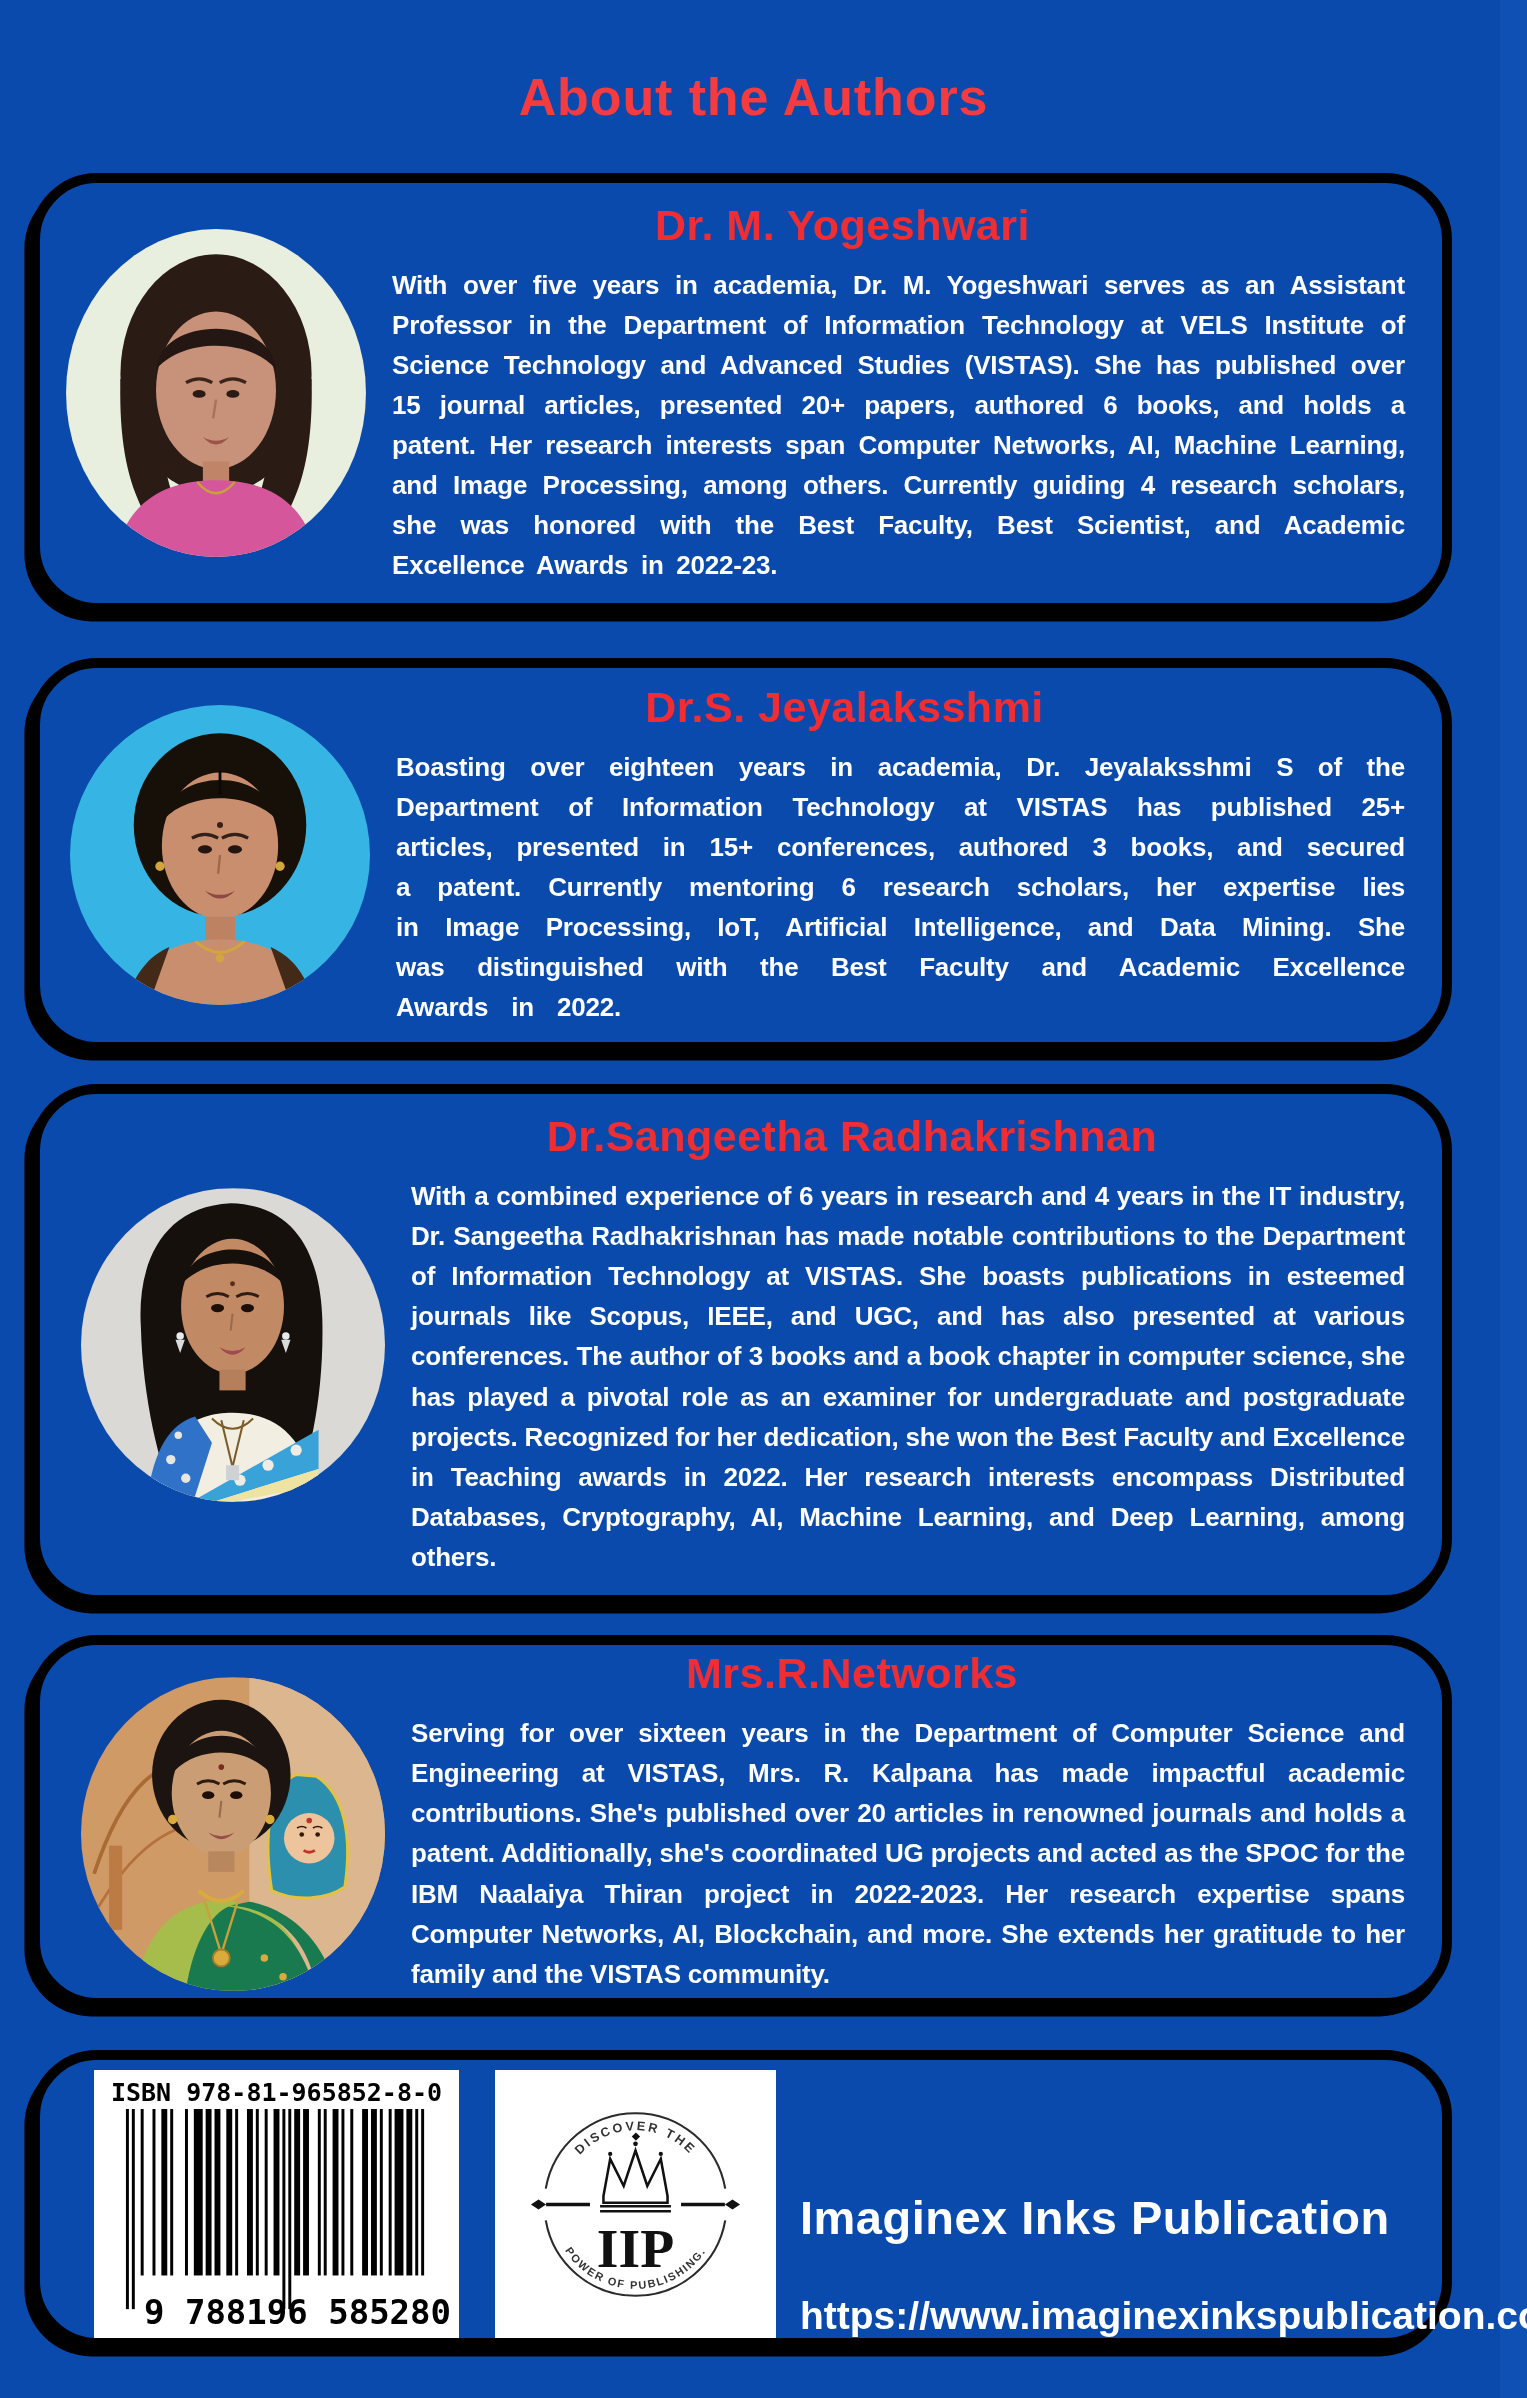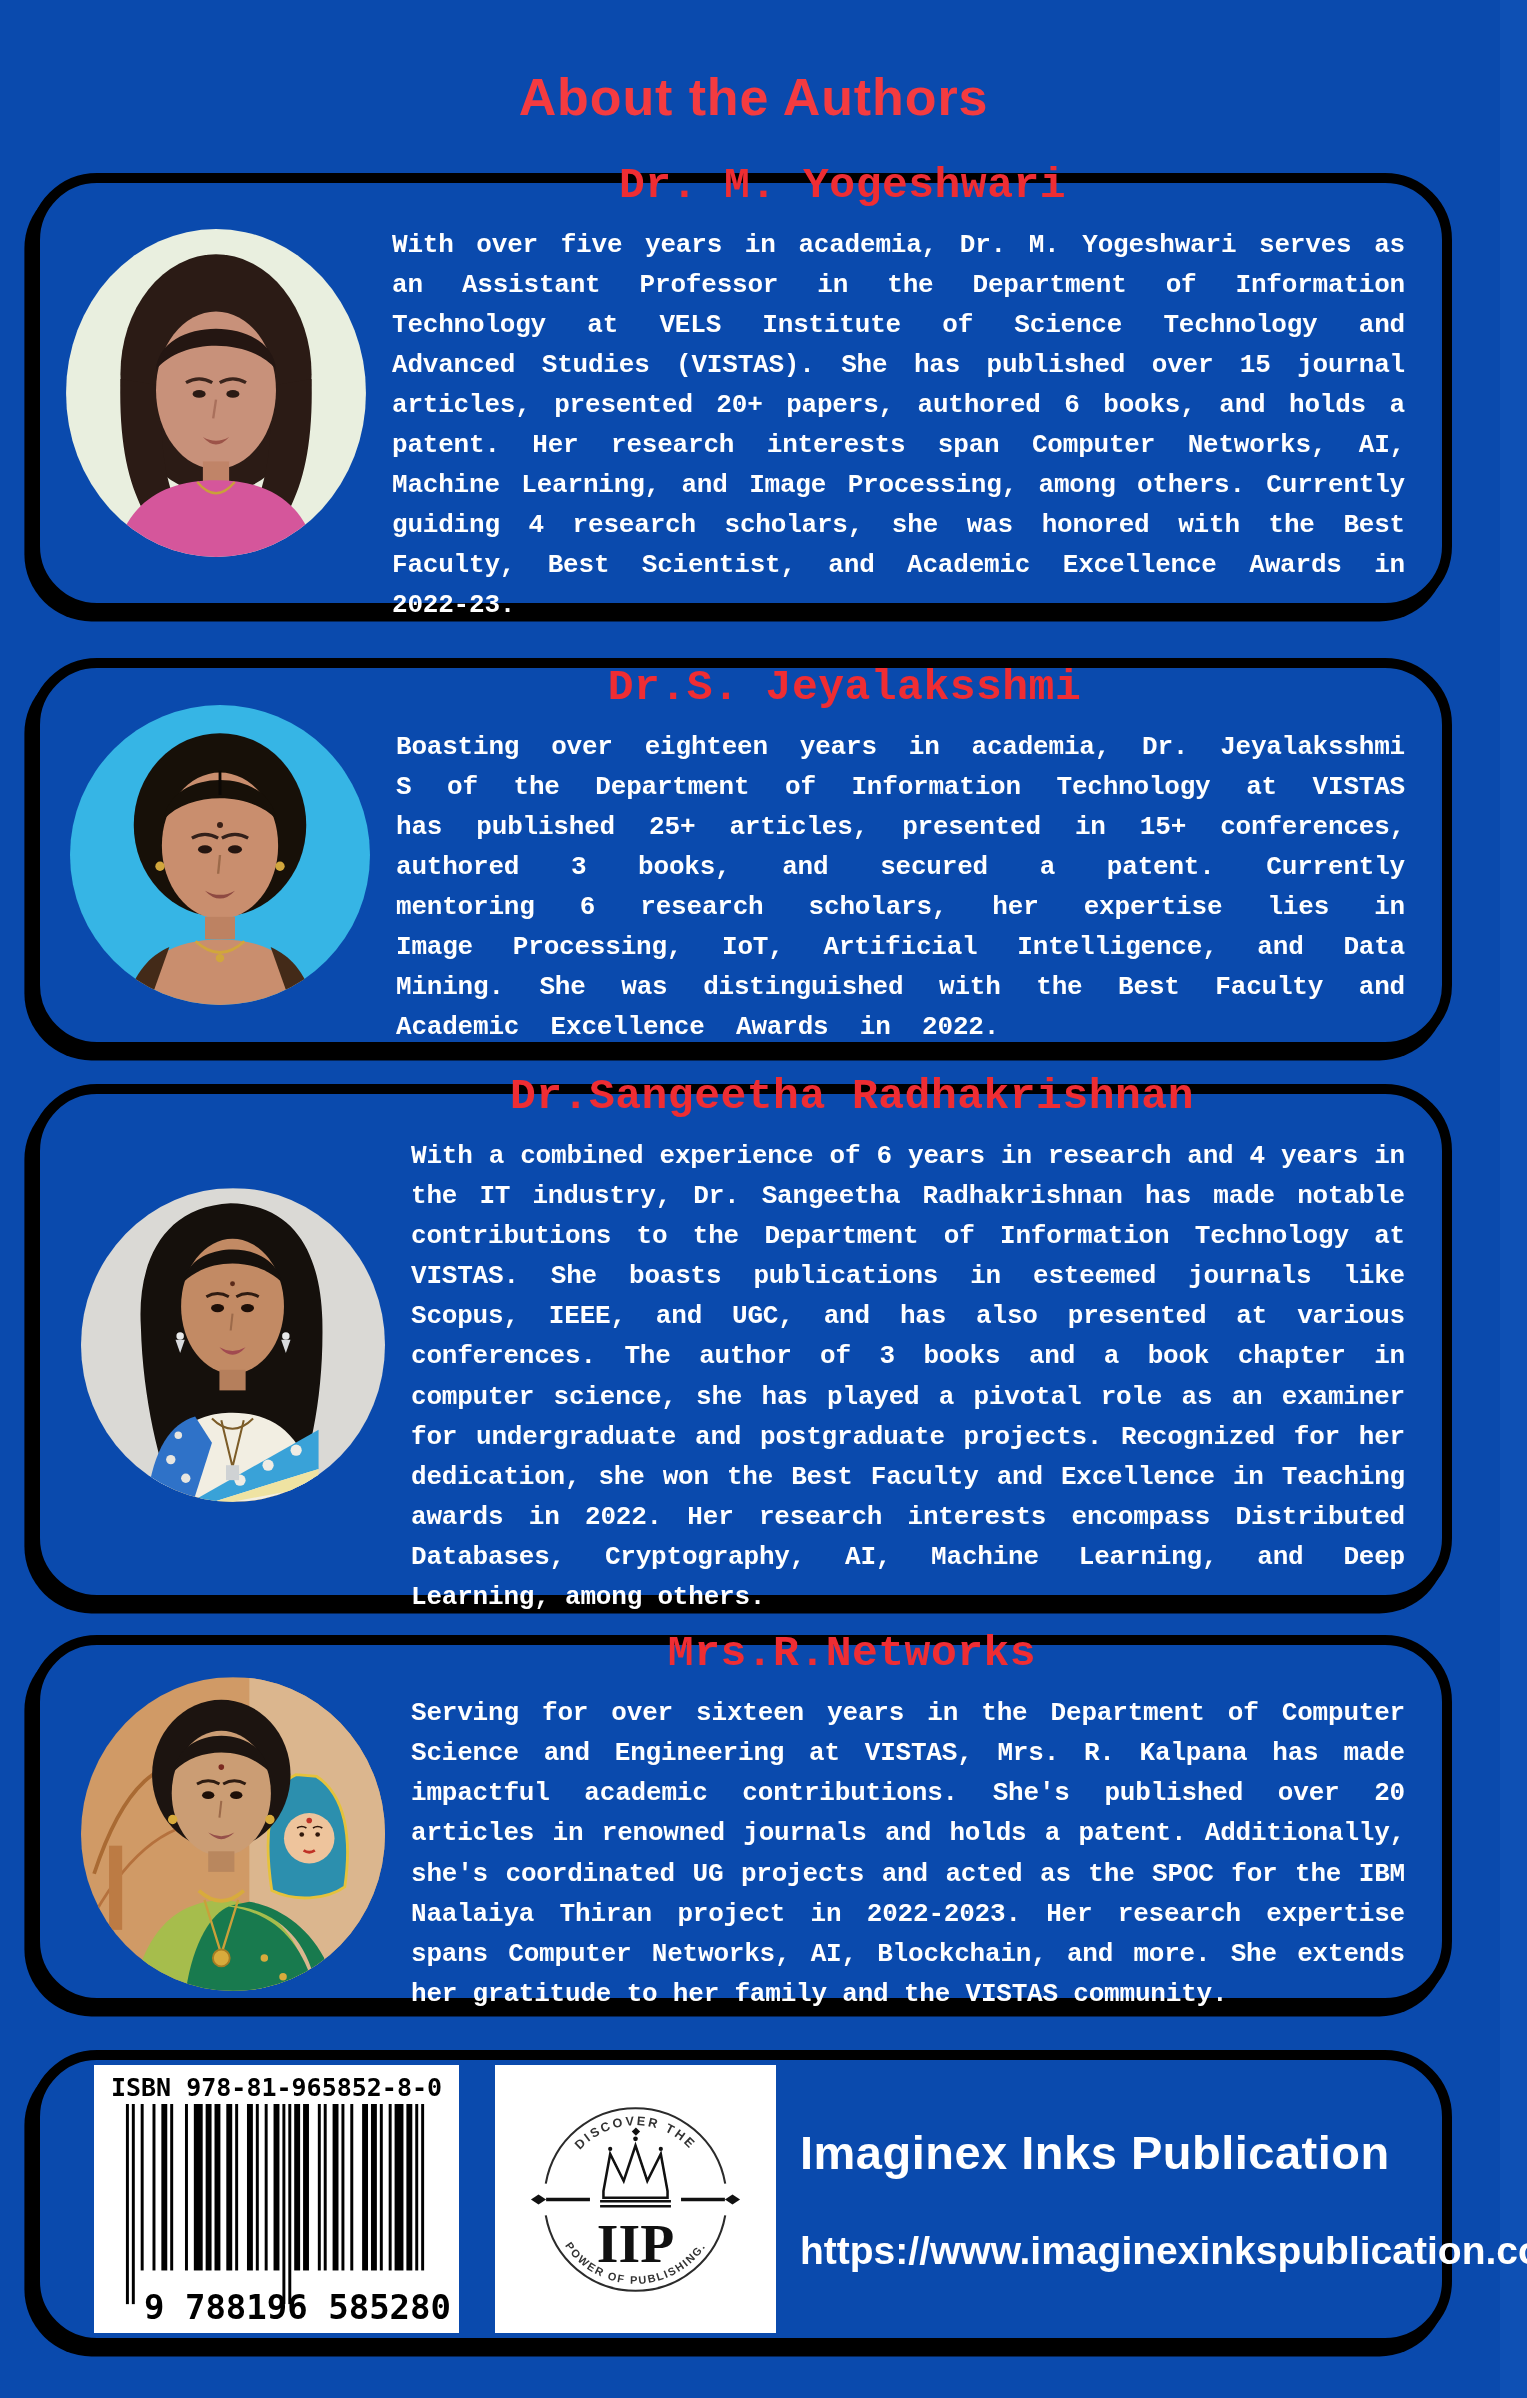--- a/index.html
+++ b/index.html
@@ -14,28 +14,28 @@
   .card1{top:173px;height:440px;}
   .card2{top:658px;height:394px;}
   .card3{top:1084px;height:521px;}
   .card4{top:1635px;height:373px;}
   .photo{flex:none;border-radius:50%;overflow:hidden;}
   .photo svg{display:block;}
   .photo1{width:300px;height:328px;margin-left:26px;}
   .photo2{width:300px;height:300px;margin-left:30px;}
   .photo3{width:304px;height:314px;margin-left:41px;}
   .photo4{width:304px;height:314px;margin-left:41px;margin-top:24px;}
-  .content{flex:1;padding:0 37px 0 26px;font-family:Liberation Mono, monospace;}
+  .content{flex:1;padding:0 37px 0 26px;}
   .author-name{margin:0 112px 15px 0;text-align:center;
     font-size:43px;font-weight:bold;color:#ef2d33;letter-spacing:0.5px;}
   .bio{margin:0;color:#ffffff;font-size:26px;font-weight:bold;
     text-align:justify;line-height:1.54;letter-spacing:-0.2px;}
   .card2 .bio{word-spacing:16px;}
   .card1 .bio{word-spacing:5.6px;}
-  .footer-card{top:2050px;height:298px;padding-left:54px;}
+  .footer-card{top:2050px;height:298px;padding-left:54px;align-items:flex-end;}
   .barcode-box{flex:none;width:365px;height:268px;background:#fff;position:relative;}
   .isbn-label{position:absolute;top:7.5px;left:0;width:100%;text-align:center;
     font-family:"DejaVu Sans Mono",monospace;font-weight:bold;font-size:25px;color:#000;letter-spacing:0px;white-space:nowrap;}
   .bars{position:absolute;top:39px;left:23.4px;}
   .isbn-digits{position:absolute;bottom:5.6px;left:0;width:100%;text-align:center;
     font-family:"DejaVu Sans Mono",monospace;font-weight:bold;font-size:34px;color:#000;white-space:nowrap;margin-left:21px;}
   .logo-box{flex:none;width:281px;height:268px;background:#fff;margin-left:36px;
     display:flex;align-items:center;justify-content:center;}
   .publisher{margin-left:24px;}
   .pub-name{font-size:47px;font-weight:bold;color:#fff;letter-spacing:0.5px;}

